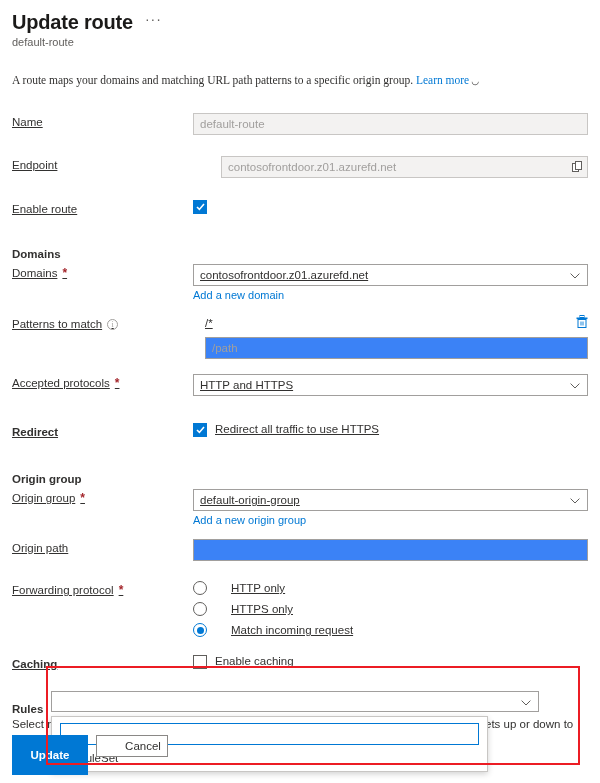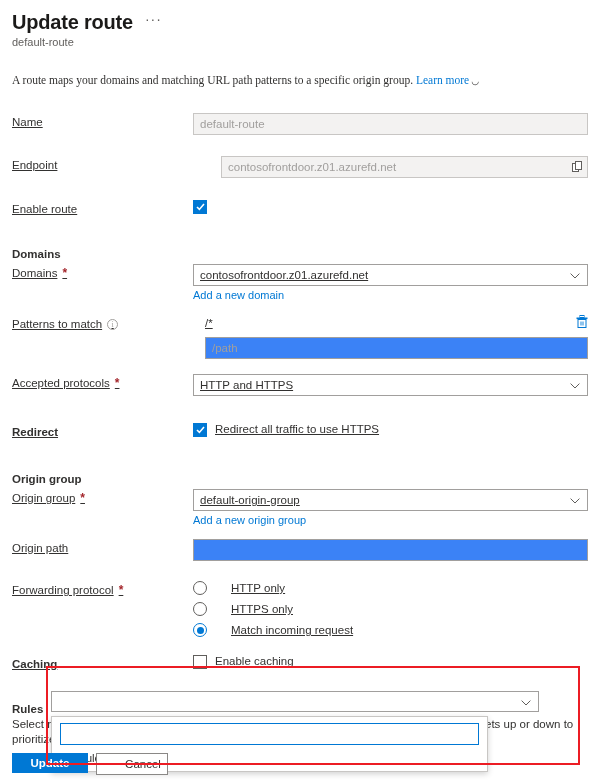--- a/index.html
+++ b/index.html
@@ -165,21 +165,21 @@
     border: 2px solid #ec1c24;
     pointer-events: none;
     z-index: 50;
   }
 
   
   .footer { position: absolute; left: 0; bottom: 0; width: 100%; padding: 0 12px 8px 12px; }
   .fbtns { display: flex; gap: 8px; }
   .btn-primary {
     background: #0078d4; color: #fff; border: none;
-    font-size: 11.5px; height: 20px; min-width: 76px;
+    font-size: 11.5px; height: 40px; min-width: 76px;
     font-family: "Liberation Sans", sans-serif; cursor: pointer;
     font-weight: bold;
   }
   .btn-secondary {
     background: #fff; color: #323130; border: 1px solid #8a8886;
     font-size: 11.5px; height: 22px; min-width: 72px;
     font-family: "Liberation Sans", sans-serif; cursor: pointer; padding-left: 28px;
   }
 
   .mono-slash { font-size: 11.5px; color: #323130; padding-left: 12px; }

